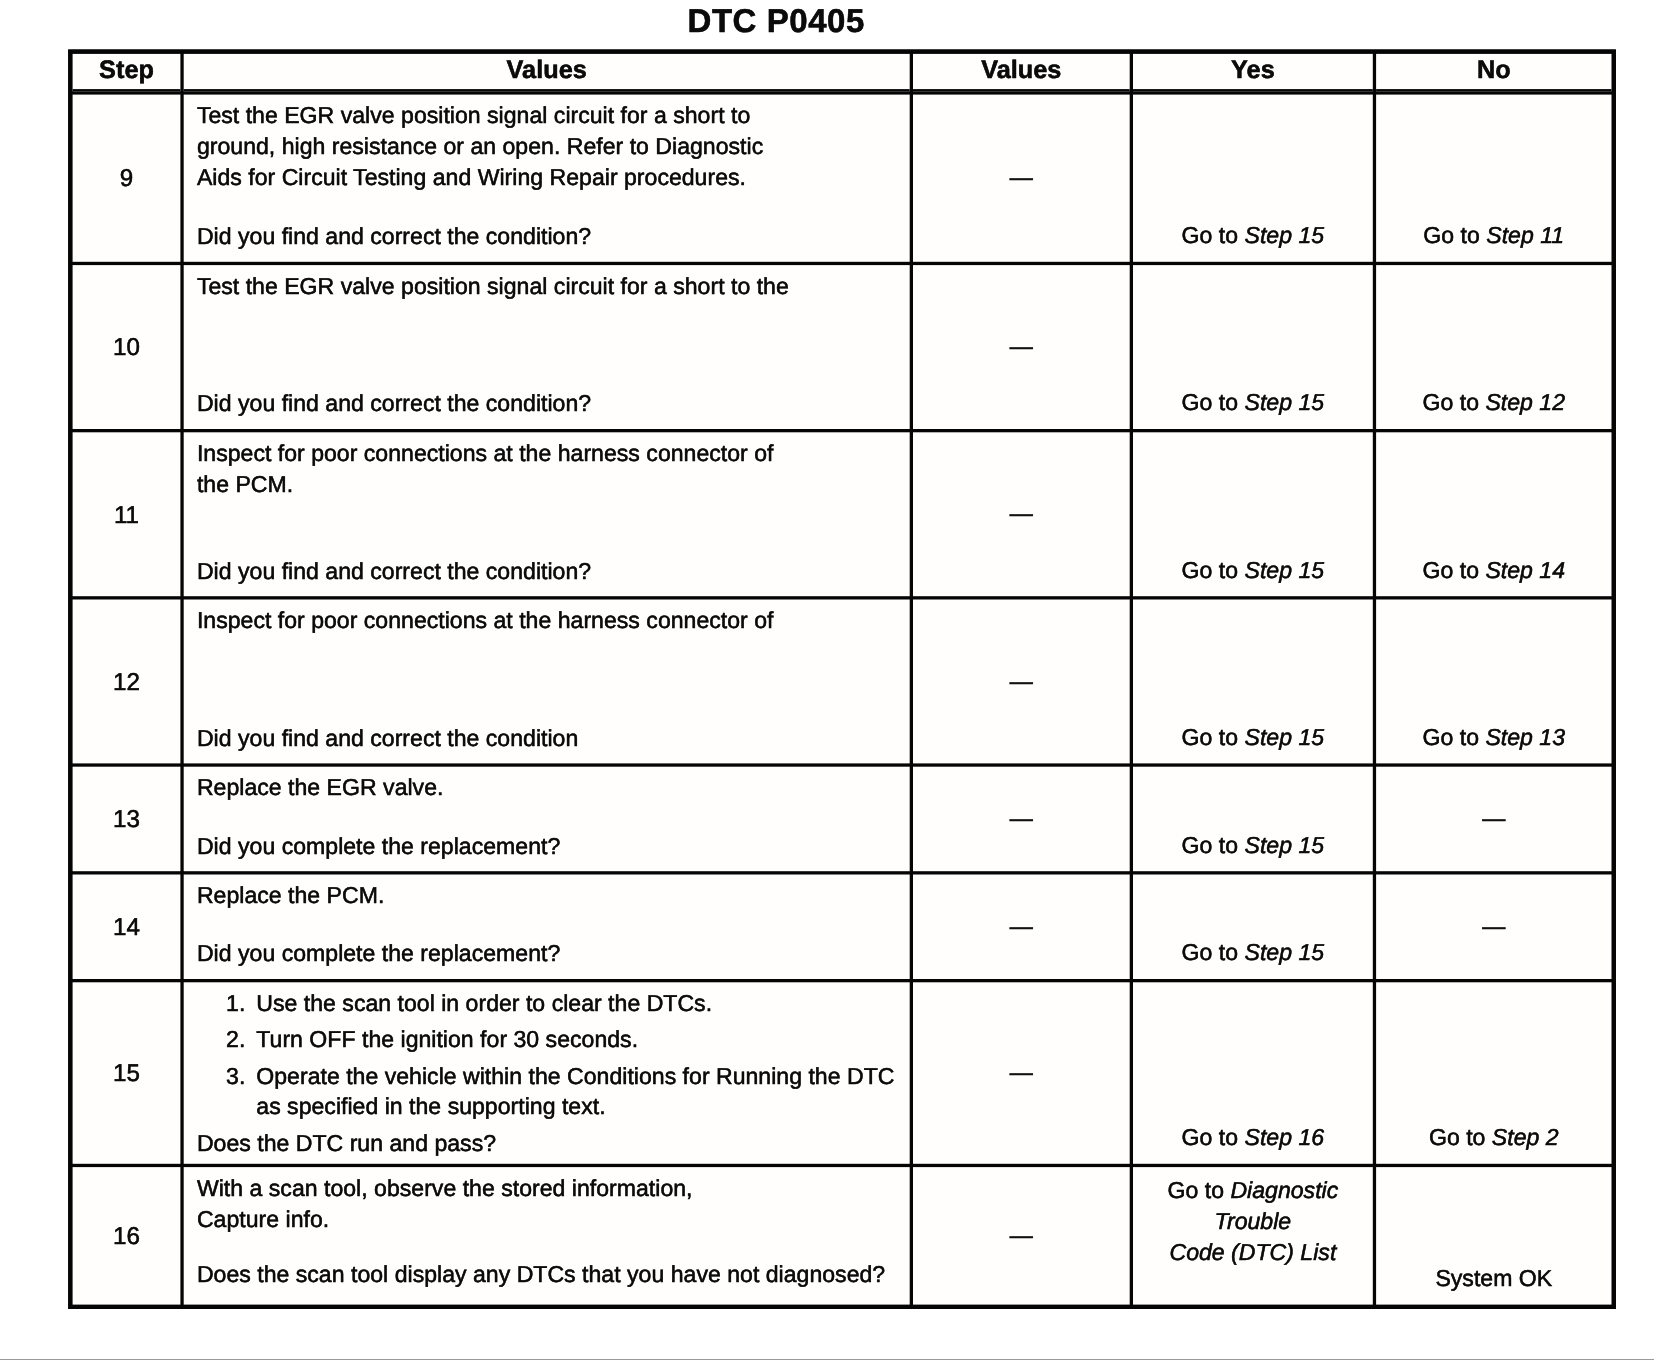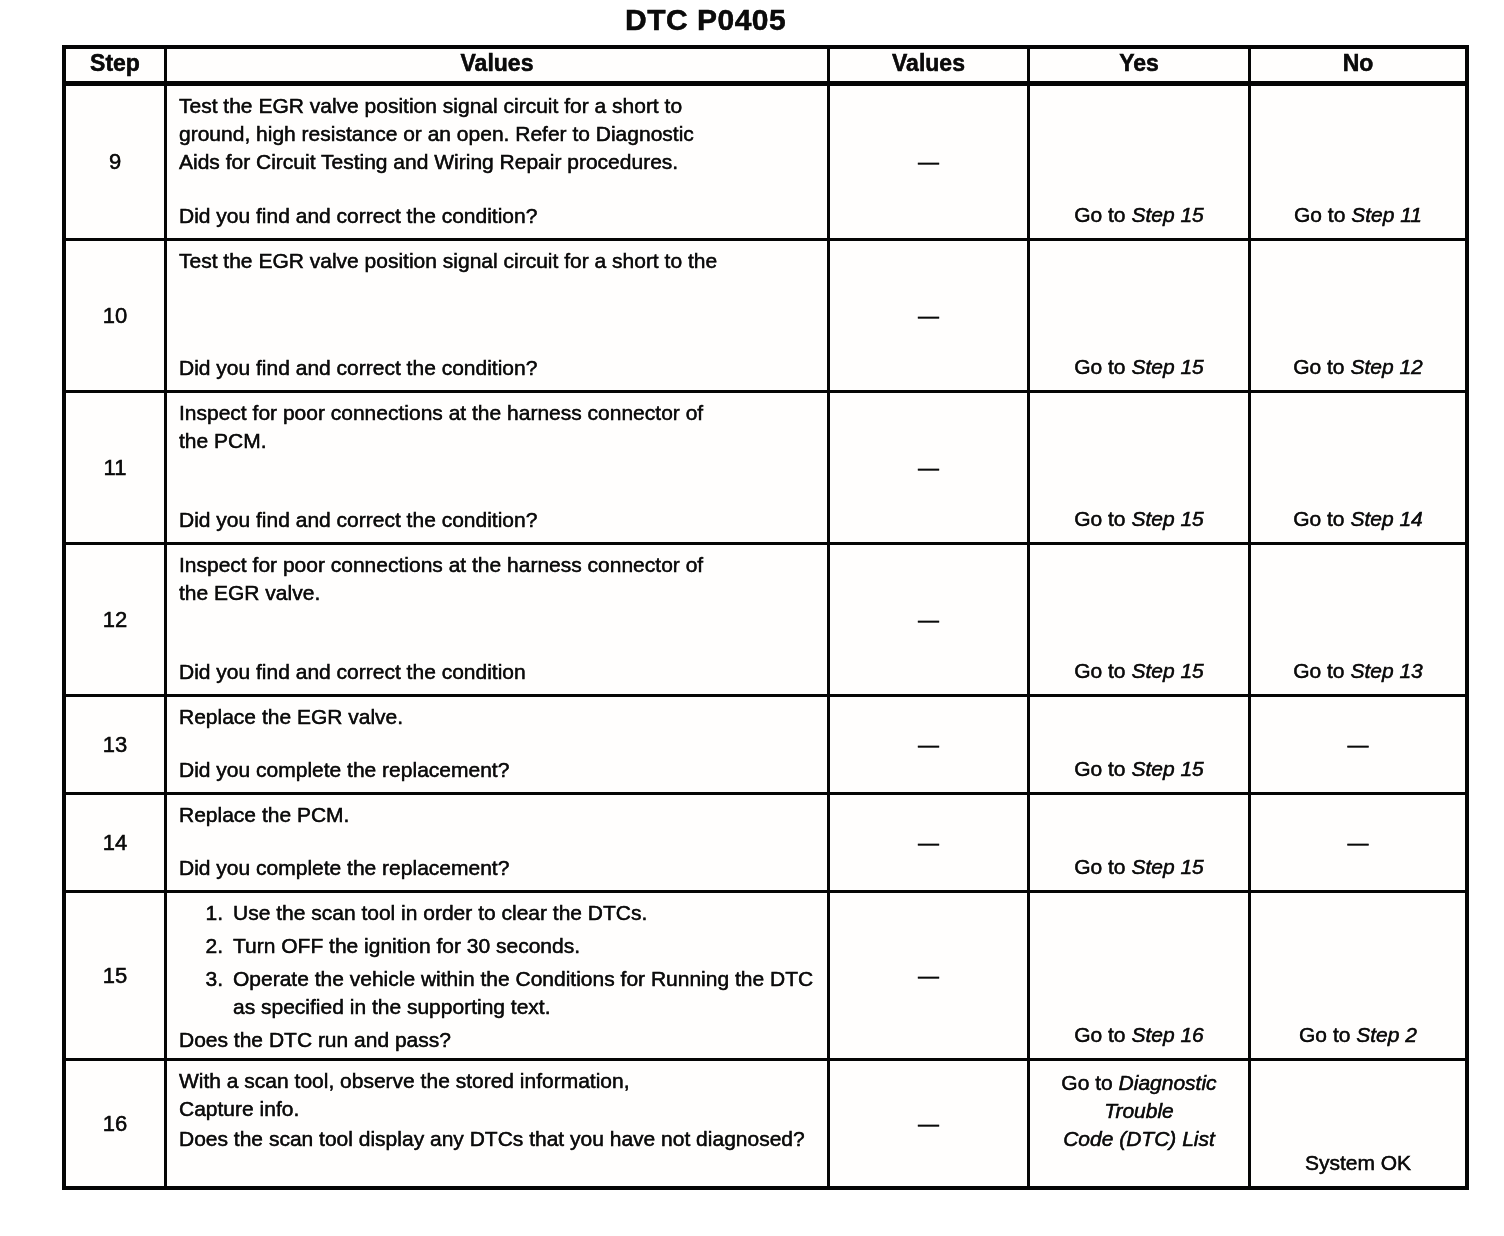--- a/index.html
+++ b/index.html
@@ -47,21 +47,21 @@
     justify-content: flex-start;
     font-weight: bold;
     font-size: 23px;
     border-bottom: 2px solid #050505;
   }
   .c-step { align-items: center; justify-content: center; font-size: 22px; }
   .c-action {
     padding: 6px 8px 8px 12px;
     justify-content: space-between;
   }
-  .c-action.flow { justify-content: flex-start; }
+  .c-action.flow { justify-content: flex-start; gap: 20px; }
   .c-values { align-items: center; justify-content: center; }
   .c-goto {
     align-items: center;
     justify-content: flex-end;
     padding-bottom: 9px;
     text-align: center;
   }
   .c-goto.v-center { justify-content: center; padding-bottom: 0; }
   .c-goto.v-top { justify-content: flex-start; padding-top: 8px; }
   p { margin: 0; }
@@ -157,21 +157,20 @@
     <div class="cell c-goto">
         <p class="goto"><span>Go to </span><i>Step 14</i></p>
       </div>
 
     <div class="cell c-step">
         <span>12</span>
       </div>
     <div class="cell c-action">
       <div class="para">
         <p>Inspect for poor connections at the harness connector of</p>
-        <p>the EGR valve.</p>
       </div>
       <p class="question">Did you find and correct the condition</p>
     </div>
     <div class="cell c-values">
         <span class="dash">—</span>
       </div>
     <div class="cell c-goto">
         <p class="goto"><span>Go to </span><i>Step 15</i></p>
       </div>
     <div class="cell c-goto">

